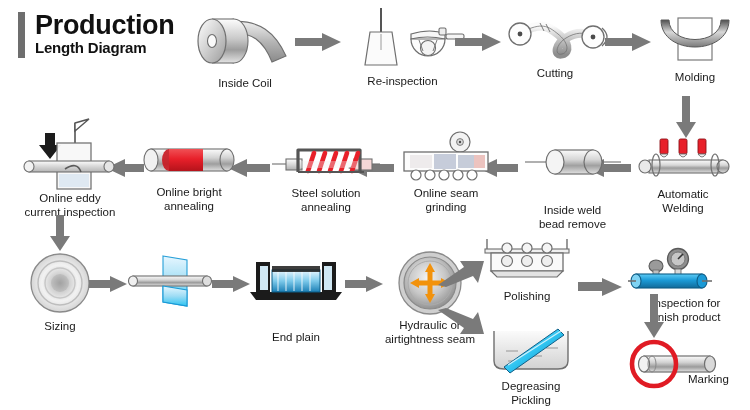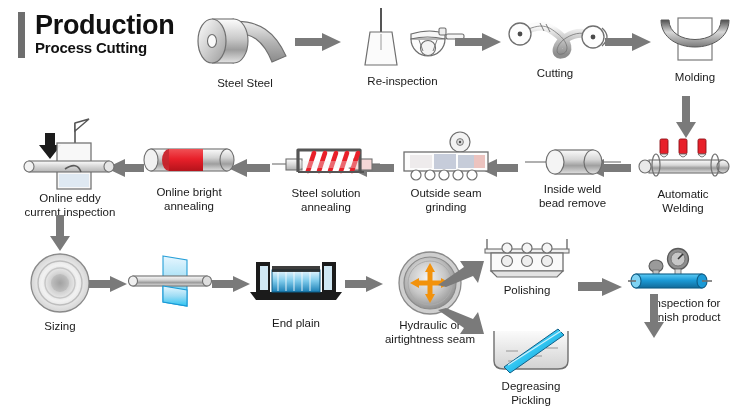--- a/index.html
+++ b/index.html
@@ -31,21 +31,21 @@
 </style>
 </head>
 <body>
 
 <div id="stage">
 
   <div class="title-block">
     <div class="title-bar"></div>
     <div class="title-text">
       <div class="title-main">Production</div>
-      <div class="title-sub">Process Cutting</div>
+      <div class="title-sub">Length Diagram</div>
     </div>
   </div>
 
   <div class="node" style="left:185px;top:12px;width:120px;">
     <svg class="icon" width="110" height="58" viewBox="0 0 110 58">
       <defs>
         <linearGradient id="coilG" x1="0" y1="0" x2="0" y2="1">
           <stop offset="0" stop-color="#fdfdfd"></stop>
             <stop offset="0.45" stop-color="#c9c9c9"></stop>
           <stop offset="0.7" stop-color="#9d9d9d"></stop>
@@ -65,21 +65,21 @@
 
       <path d="M38 10 C70 6 86 22 96 44 L82 50 C74 30 62 18 38 22 Z" fill="url(#strip)" stroke="#6f6f6f" stroke-width="1.1"></path>
 
       <ellipse cx="44" cy="29" rx="14" ry="22" fill="url(#coilG)" stroke="#6f6f6f" stroke-width="1.1"></ellipse>
       <rect x="22" y="7" width="22" height="44" fill="url(#coilG)" stroke="none"></rect>
       <line x1="22" y1="7" x2="44" y2="7" stroke="#6f6f6f" stroke-width="1.1"></line>
       <line x1="22" y1="51" x2="44" y2="51" stroke="#6f6f6f" stroke-width="1.1"></line>
       <ellipse cx="22" cy="29" rx="14" ry="22" fill="url(#coilFace)" stroke="#6f6f6f" stroke-width="1.2"></ellipse>
       <ellipse cx="22" cy="29" rx="4.5" ry="6.5" fill="#fafafa" stroke="#6f6f6f" stroke-width="1.1"></ellipse>
     </svg>
-    <div class="caption" style="margin-top:6px;">Steel Steel</div>
+    <div class="caption" style="margin-top:6px;">Inside Coil</div>
   </div>
 
   <div class="arrow" style="left:295px;top:33px;">
     <svg width="46" height="18" viewBox="0 0 46 18">
         <path d="M0 5 H27 V0 L46 9 L27 18 V13 H0 Z" fill="#7a7a7a"></path>
       </svg>
   </div>
 
   <div class="node" style="left:340px;top:6px;width:125px;">
     <svg class="icon" width="120" height="64" viewBox="0 0 120 64">
@@ -201,21 +201,21 @@
           <stop offset="0.65" stop-color="#a0a0a0"></stop>
             <stop offset="1" stop-color="#e2e2e2"></stop>
         </linearGradient>
       </defs>
       <line x1="0" y1="17" x2="30" y2="17" stroke="#6f6f6f" stroke-width="1.1"></line>
       <line x1="70" y1="17" x2="96" y2="17" stroke="#6f6f6f" stroke-width="1.1"></line>
       <rect x="30" y="5" width="38" height="24" fill="url(#pipeG2)" stroke="#6f6f6f" stroke-width="1.2"></rect>
       <ellipse cx="68" cy="17" rx="9" ry="12" fill="url(#pipeG2)" stroke="#6f6f6f" stroke-width="1.2"></ellipse>
       <ellipse cx="30" cy="17" rx="9" ry="12" fill="#f4f4f4" stroke="#6f6f6f" stroke-width="1.2"></ellipse>
     </svg>
-    <div class="caption" style="margin-top:3px;">Inside weld
+    <div class="caption" style="margin-top:24px;">Inside weld
 bead remove</div>
   </div>
 
   <div class="arrow" style="left:478px;top:159px;">
     <svg width="40" height="18" viewBox="0 0 40 18">
         <path d="M40 5 H19 V0 L0 9 L19 18 V13 H40 Z" fill="#7a7a7a"></path>
       </svg>
   </div>
 
   <div class="node" style="left:392px;top:131px;width:108px;">
@@ -230,21 +230,21 @@
       <rect x="38" y="23" width="22" height="15" fill="#bcc3d4" opacity="0.85"></rect>
       <rect x="62" y="24" width="16" height="13" fill="#b8bfcf" opacity="0.8"></rect>
       <rect x="78" y="24" width="11" height="13" fill="#e9b9b4" opacity="0.85"></rect>
 
       <circle cx="20" cy="44" r="5" fill="#fff" stroke="#6f6f6f" stroke-width="1.2"></circle>
       <circle cx="34" cy="44" r="5" fill="#fff" stroke="#6f6f6f" stroke-width="1.2"></circle>
       <circle cx="48" cy="44" r="5" fill="#fff" stroke="#6f6f6f" stroke-width="1.2"></circle>
       <circle cx="62" cy="44" r="5" fill="#fff" stroke="#6f6f6f" stroke-width="1.2"></circle>
       <circle cx="76" cy="44" r="5" fill="#fff" stroke="#6f6f6f" stroke-width="1.2"></circle>
     </svg>
-    <div class="caption" style="margin-top:3px;">Outside seam
+    <div class="caption" style="margin-top:3px;">Online seam
 grinding</div>
   </div>
 
   <div class="arrow" style="left:348px;top:159px;">
     <svg width="46" height="18" viewBox="0 0 46 18">
         <path d="M46 5 H19 V0 L0 9 L19 18 V13 H46 Z" fill="#7a7a7a"></path>
       </svg>
   </div>
 
   <div class="node" style="left:268px;top:139px;width:116px;">
@@ -424,21 +424,21 @@
       <rect x="28" y="18" width="48" height="22" fill="url(#epBlue)" stroke="#0f5f88" stroke-width="1"></rect>
       <g stroke="#ffffff" stroke-width="1.2" opacity="0.7">
         <line x1="34" y1="19" x2="34" y2="39"></line>
           <line x1="42" y1="19" x2="42" y2="39"></line>
         <line x1="50" y1="19" x2="50" y2="39"></line>
           <line x1="58" y1="19" x2="58" y2="39"></line>
         <line x1="66" y1="19" x2="66" y2="39"></line>
       </g>
       <rect x="28" y="14" width="48" height="6" fill="#1b1b1b" opacity="0.85"></rect>
     </svg>
-    <div class="caption" style="margin-top:10px;">End plain</div>
+    <div class="caption" style="margin-top:24px;">End plain</div>
   </div>
 
   <div class="arrow" style="left:345px;top:276px;">
     <svg width="38" height="16" viewBox="0 0 38 16">
         <path d="M0 4 H21 V0 L38 8 L21 16 V12 H0 Z" fill="#7a7a7a"></path>
       </svg>
   </div>
 
   <div class="node" style="left:370px;top:250px;width:120px;">
     <svg class="icon" width="68" height="66" viewBox="0 0 68 66">
@@ -486,21 +486,21 @@
 
       <circle cx="30" cy="13" r="5" fill="#f5f5f5" stroke="#6f6f6f" stroke-width="1.2"></circle>
       <circle cx="50" cy="13" r="5" fill="#f5f5f5" stroke="#6f6f6f" stroke-width="1.2"></circle>
       <circle cx="70" cy="13" r="5" fill="#f5f5f5" stroke="#6f6f6f" stroke-width="1.2"></circle>
 
       <circle cx="30" cy="26" r="5.5" fill="#efefef" stroke="#6f6f6f" stroke-width="1.2"></circle>
       <circle cx="50" cy="26" r="5.5" fill="#efefef" stroke="#6f6f6f" stroke-width="1.2"></circle>
       <circle cx="70" cy="26" r="5.5" fill="#efefef" stroke="#6f6f6f" stroke-width="1.2"></circle>
       <path d="M14 36 L20 42 H80 L86 36 Z" fill="#e3e3e3" stroke="#6f6f6f" stroke-width="1.1"></path>
     </svg>
-    <div class="caption" style="margin-top:2px;">Polishing</div>
+    <div class="caption" style="margin-top:8px;">Polishing</div>
   </div>
 
   <div class="node" style="left:478px;top:325px;width:106px;">
     <svg class="icon" width="94" height="48" viewBox="0 0 94 48">
       <defs>
         <linearGradient id="bathG" x1="0" y1="0" x2="0" y2="1">
           <stop offset="0" stop-color="#fbfbfb"></stop>
             <stop offset="1" stop-color="#d2d2d2"></stop>
         </linearGradient>
         <linearGradient id="dipBlue" x1="0" y1="0" x2="1" y2="1">
@@ -559,14 +559,32 @@
     <div class="cap-abs cap-left" style="left:38px;top:48px;width:110px;text-align:left;">inspection for
 finish product</div>
   </div>
 
   <div class="arrow" style="left:644px;top:294px;">
     <svg width="20" height="44" viewBox="0 0 20 44">
         <path d="M6 0 H14 V28 H20 L10 44 L0 28 H6 Z" fill="#7a7a7a"></path>
       </svg>
   </div>
 
+  <div class="node" style="left:630px;top:338px;width:120px;text-align:left;">
+    <svg class="icon" width="120" height="54" viewBox="0 0 120 54" style="margin:0;">
+      <defs>
+        <linearGradient id="mkBar" x1="0" y1="0" x2="0" y2="1">
+          <stop offset="0" stop-color="#fcfcfc"></stop>
+            <stop offset="0.4" stop-color="#d2d2d2"></stop>
+          <stop offset="0.68" stop-color="#9b9b9b"></stop>
+            <stop offset="1" stop-color="#e4e4e4"></stop>
+        </linearGradient>
+      </defs>
+      <rect x="14" y="18" width="66" height="16" fill="url(#mkBar)" stroke="#6f6f6f" stroke-width="1.2"></rect>
+      <ellipse cx="80" cy="26" rx="5.5" ry="8" fill="#d9d9d9" stroke="#6f6f6f" stroke-width="1.2"></ellipse>
+      <ellipse cx="14" cy="26" rx="5.5" ry="8" fill="#f2f2f2" stroke="#6f6f6f" stroke-width="1.2"></ellipse>
+      <ellipse cx="22" cy="26" rx="4" ry="8" fill="none" stroke="#8a8a8a" stroke-width="1"></ellipse>
+      <circle cx="24" cy="26" r="22" fill="none" stroke="#e01b24" stroke-width="4.6"></circle>
+    </svg>
+    <div class="cap-abs cap-left" style="left:58px;top:34px;width:70px;text-align:left;">Marking</div>
+  </div>
 
 </div>
 
 </body></html>

